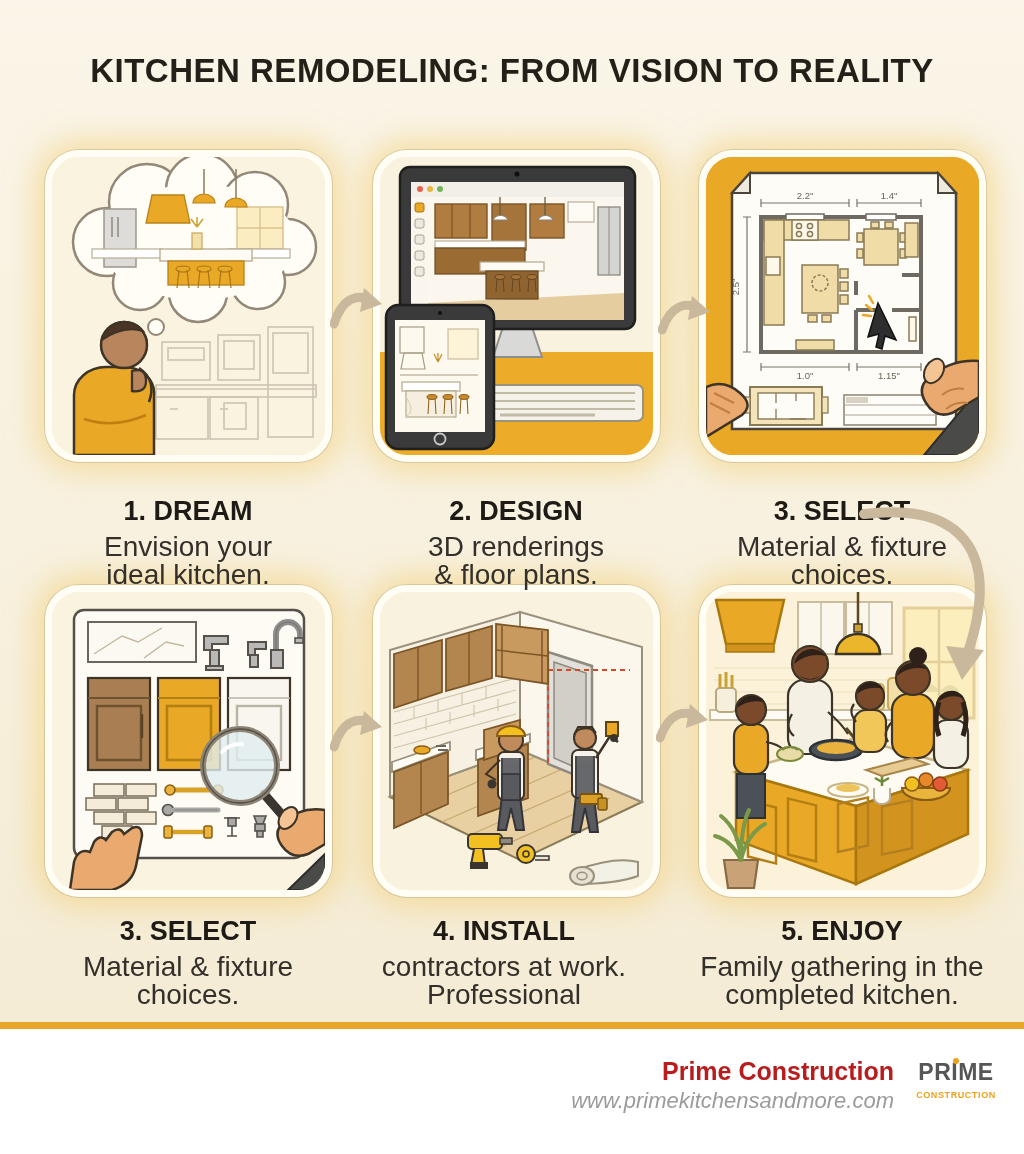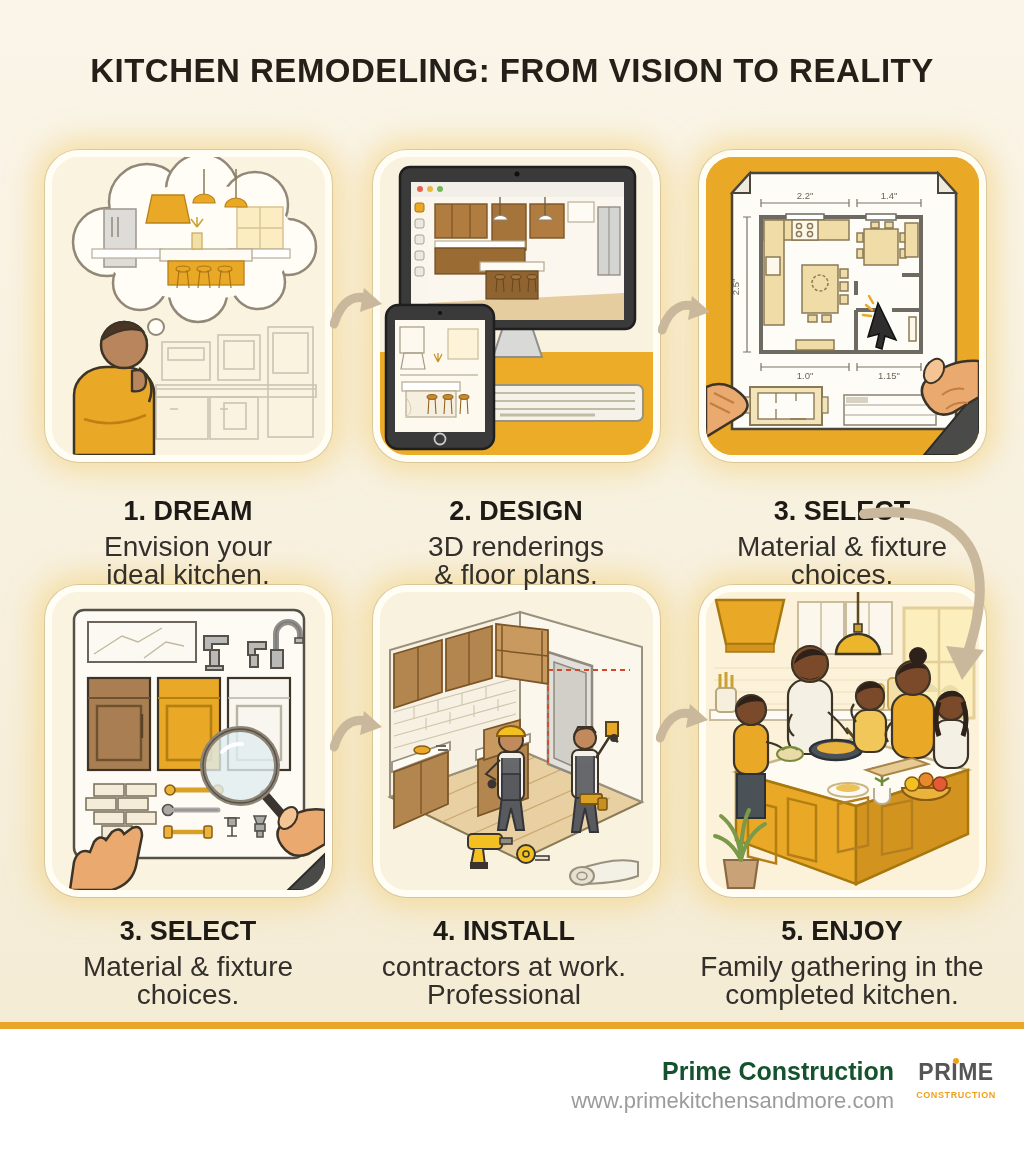--- a/index.html
+++ b/index.html
@@ -19,22 +19,22 @@
     background:#faf3e2;
   }
   .panel svg { display:block; width:100%; height:100%; }
   .caption { position:absolute; width:320px; text-align:center; color:#2a2623; }
   .caption .head { font-size:27px; font-weight:800; color:#1e1a16; margin-bottom:6px;margin-top:28px; }
   .caption .line { font-size:28px; line-height:28px; color:#332f2a; }
   .flow-arrow { position:absolute; }
   .divider { position:absolute; left:0; width:1024px; height:7px; }
   .footer { position:absolute; left:0; width:1024px; background:#ffffff; }
   .footer-text { position:absolute; top:28px; right:130px; text-align:right; }
-  .footer-company { font-size:25px; font-weight:700; color:#14532d; }
-  .footer-site { font-size:22px; color:#9b9b9b; margin-top:2px; }
+  .footer-company { font-size:25px; font-weight:700; color:#b91c1c; }
+  .footer-site { font-size:22px; color:#9b9b9b; margin-top:2px;font-style:italic; }
   .footer-logo { position:absolute; top:30px; right:28px; width:80px; text-align:center; }
   .logo-prime { position:relative; font-size:23px; font-weight:800; color:#565656; letter-spacing:0.5px; }
   .logo-dot { position:absolute; top:-1px; left:37px; width:6px; height:6px; border-radius:50%; background:#f0a11b; }
   .logo-construction { font-size:9px; font-weight:800; color:#f0a11b; letter-spacing:0.6px; margin-top:4px; }
 </style>
 </head>
 <body>
 
 <div class="page">
 

